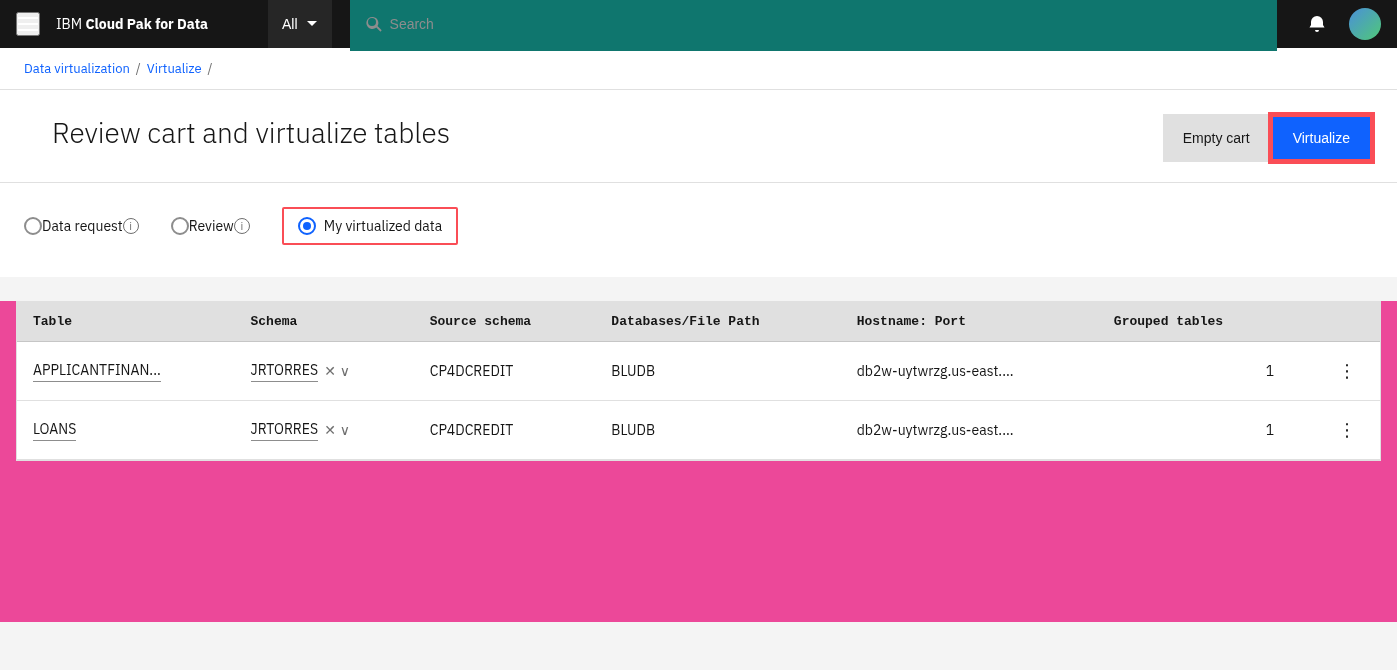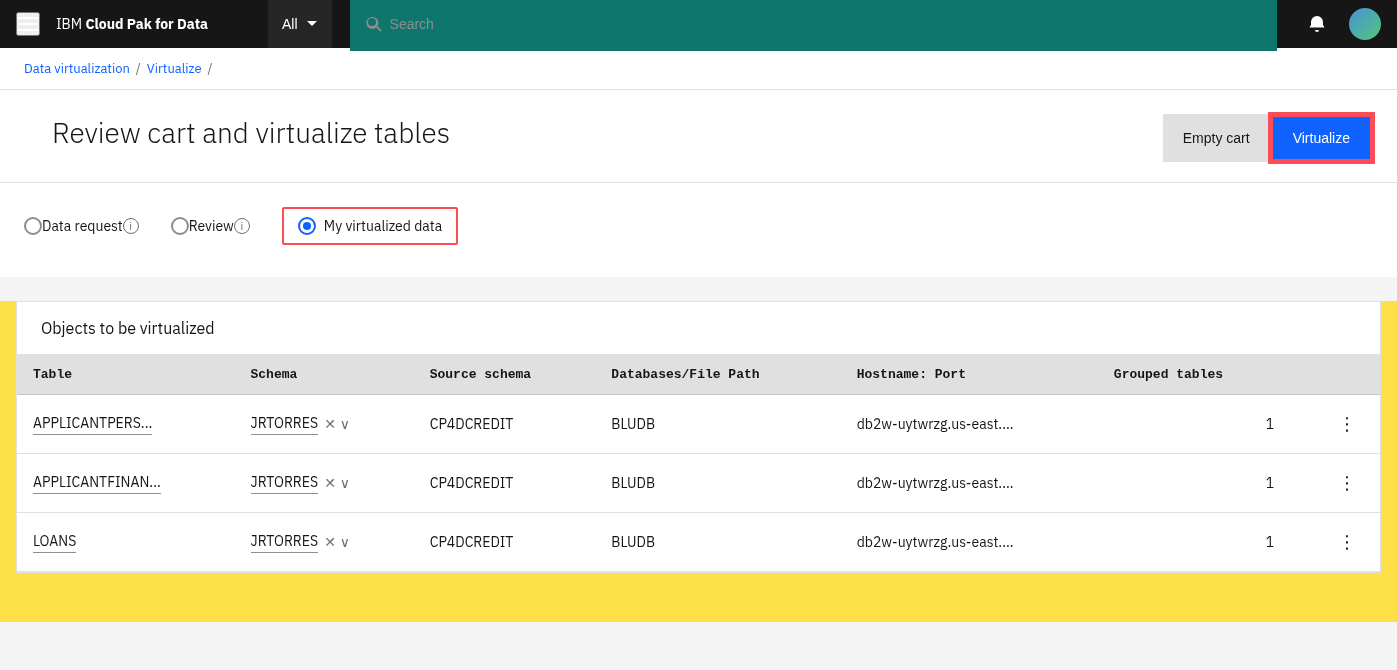--- a/index.html
+++ b/index.html
@@ -292,21 +292,21 @@
     .overflow-btn {
       background: none;
       border: none;
       cursor: pointer;
       color: #161616;
       font-size: 18px;
       padding: 4px 8px;
     }
 
     .main-content {
-      background: #fde047;
+      background: #ec4899;
       min-height: calc(670px - 48px - 48px);
       padding-bottom: 24px;
     }
   </style>
 </head>
 <body>
 
 <nav class="top-nav">
   <button class="nav-hamburger">
     <svg width="20" height="20" viewBox="0 0 20 20" fill="currentColor">
@@ -377,94 +377,72 @@
       <div class="radio-item radio-selected-box">
         <div class="radio-circle selected"></div>
         <span class="radio-label">My virtualized data</span>
       </div>
 
     </div>
   </div>
 
   <div style="height: 24px; background: #f4f4f4;"></div>
   <div class="objects-section">
-    <div class="objects-header">Objects to be virtualized</div>
     <table class="data-table">
       <thead>
         <tr>
           <th>Table</th>
           <th>Schema</th>
           <th>Source schema</th>
           <th>Databases/File Path</th>
           <th>Hostname: Port</th>
           <th>Grouped tables</th>
           <th></th>
         </tr>
       </thead>
       <tbody id="table-body">
-      <tr>
+          <tr>
     <td>
-      <span class="col-underline">APPLICANTPERS...</span>
+      <span class="col-underline">APPLICANTFINAN...</span>
     </td>
     <td>
       <div class="schema-cell">
         <span class="schema-value schema-underline">JRTORRES</span>
         <div class="schema-actions">
           <span class="schema-x">✕</span>
           <span class="schema-chevron">∨</span>
         </div>
       </div>
     </td>
     <td>CP4DCREDIT</td>
     <td>BLUDB</td>
     <td>db2w-uytwrzg.us-east....</td>
     <td style="text-align:right;">1</td>
     <td style="text-align:right;">
       <button class="overflow-btn">⋮</button>
     </td>
   </tr>
           <tr>
     <td>
-      <span class="col-underline">APPLICANTFINAN...</span>
+      <span class="col-underline">LOANS</span>
     </td>
     <td>
       <div class="schema-cell">
         <span class="schema-value schema-underline">JRTORRES</span>
         <div class="schema-actions">
           <span class="schema-x">✕</span>
           <span class="schema-chevron">∨</span>
         </div>
       </div>
     </td>
     <td>CP4DCREDIT</td>
     <td>BLUDB</td>
     <td>db2w-uytwrzg.us-east....</td>
     <td style="text-align:right;">1</td>
     <td style="text-align:right;">
       <button class="overflow-btn">⋮</button>
     </td>
   </tr>
-          <tr>
-    <td>
-      <span class="col-underline">LOANS</span>
-    </td>
-    <td>
-      <div class="schema-cell">
-        <span class="schema-value schema-underline">JRTORRES</span>
-        <div class="schema-actions">
-          <span class="schema-x">✕</span>
-          <span class="schema-chevron">∨</span>
-        </div>
-      </div>
-    </td>
-    <td>CP4DCREDIT</td>
-    <td>BLUDB</td>
-    <td>db2w-uytwrzg.us-east....</td>
-    <td style="text-align:right;">1</td>
-    <td style="text-align:right;">
-      <button class="overflow-btn">⋮</button>
-    </td>
-  </tr>
         </tbody>
     </table>
   </div>
 
 </div>
 
 </body></html>

